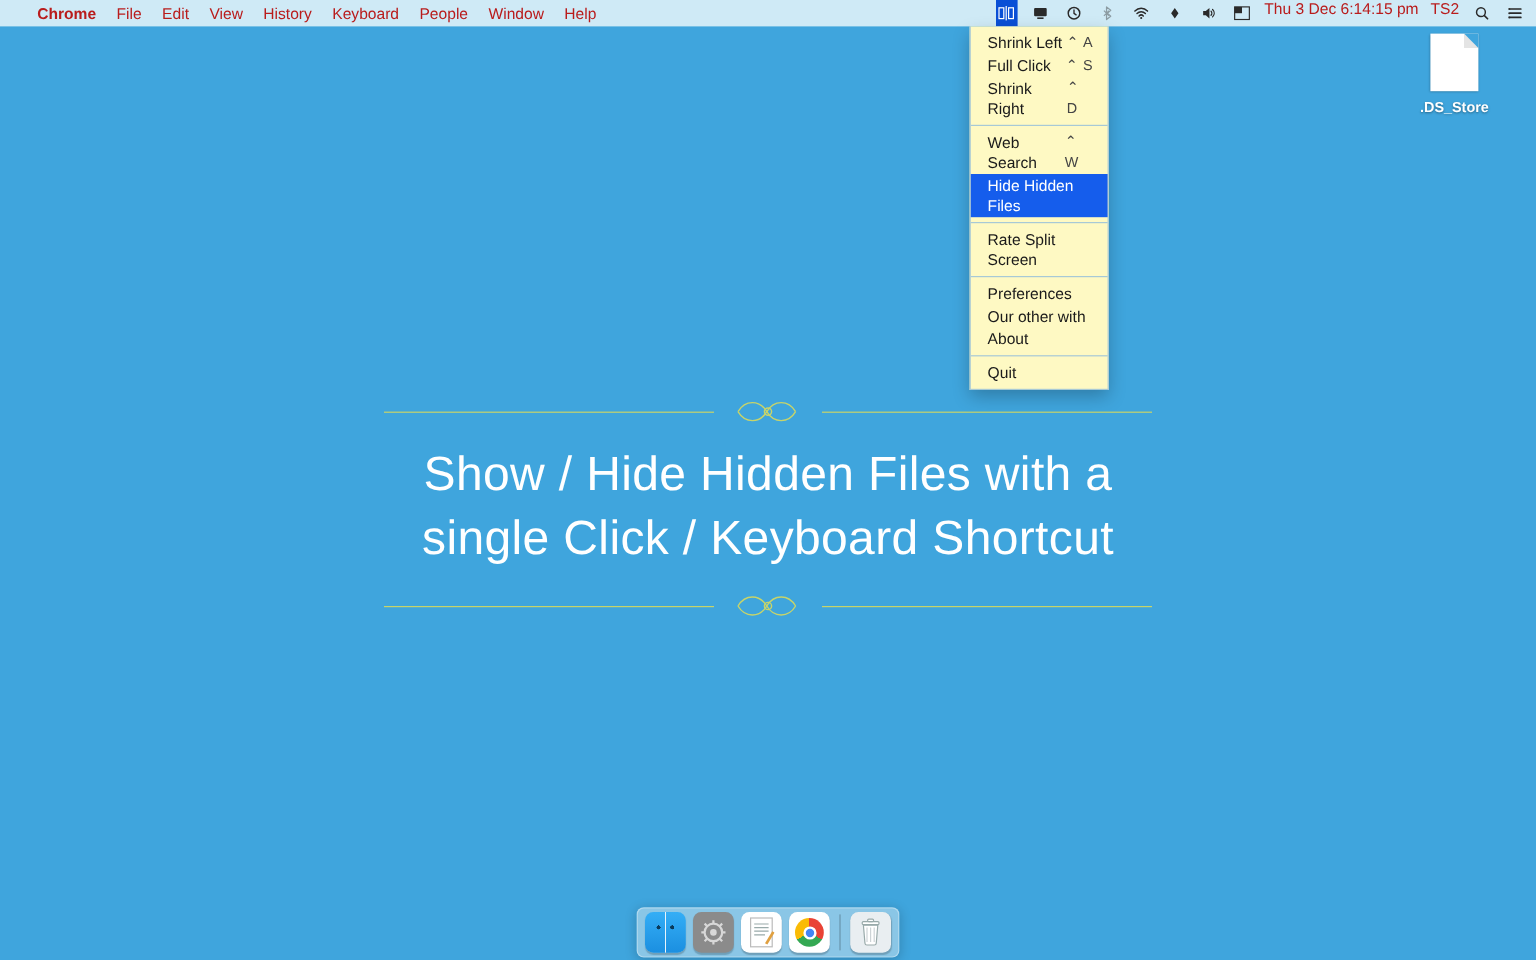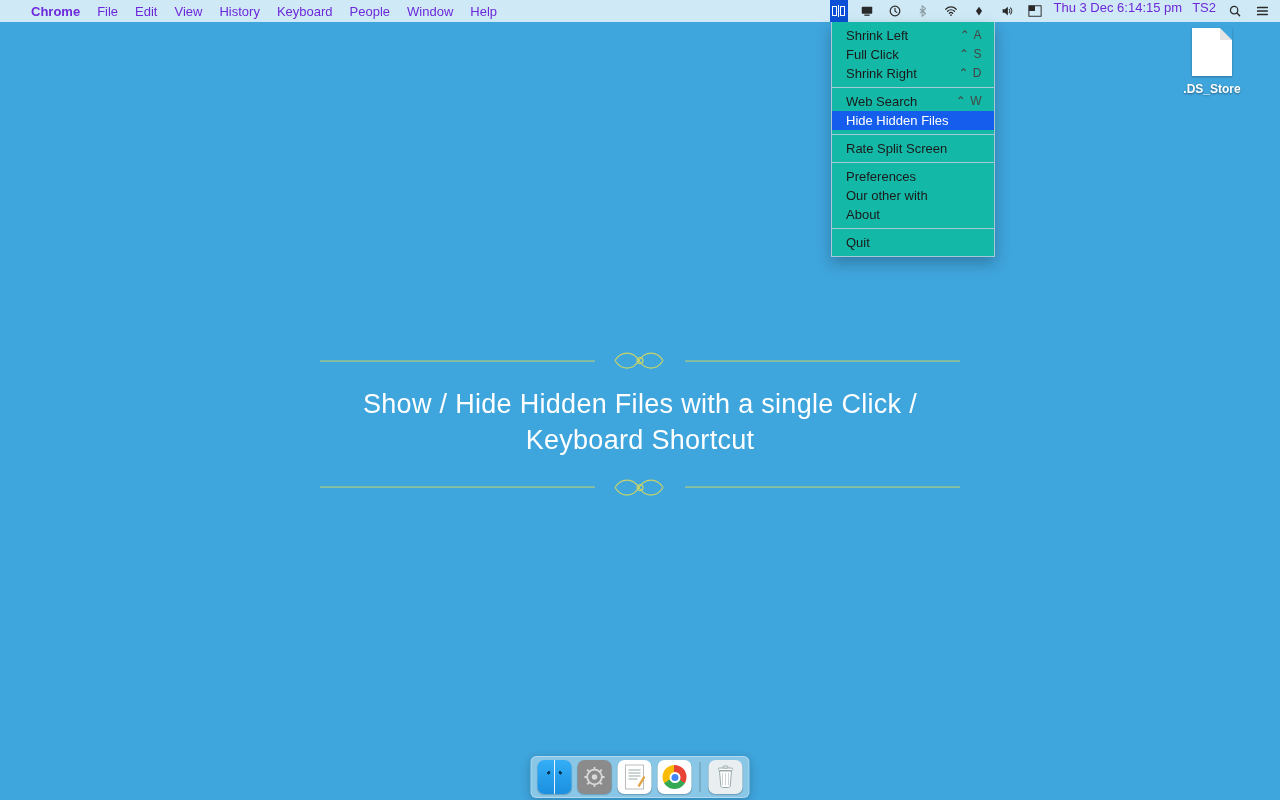--- a/index.html
+++ b/index.html
@@ -12,21 +12,21 @@
       position: relative;
     }
     .menubar {
       position: absolute;
       top: 0; left: 0; right: 0;
       height: 22px;
       background: #cfeaf6;
       display: flex;
       align-items: center;
       font-size: 13px;
-      color: #6d28d9;
+      color: #b91c1c;
       padding: 0 8px 0 14px;
       justify-content: space-between;
       z-index: 5;
     }
     .menubar-left { display: flex; align-items: center; gap: 17px; }
     .menubar-left .apple { font-size: 14px; line-height: 1; }
     .menubar-left .appname { font-weight: 600; }
     .menubar-left span { cursor: default; }
     .menubar-right { display: flex; gap: 10px; }
     .menubar-right .icon { display: inline-flex; align-items: center; justify-content: center; width: 18px; }
@@ -36,30 +36,29 @@
     .split-icon {
       display: inline-flex; gap: 1px; align-items: center;
     }
     .split-icon .sq { width: 5px; height: 10px; border: 1.4px solid currentColor; }
     .split-icon .bar { width: 1.4px; height: 12px; background: currentColor; }
 
     .dropdown {
       position: absolute;
       left: 808px;
       top: 22px;
-      width: 164px;
-      background: #14b8a6;
+      width: 116px;
+      background: #fef9c3;
       border: 1px solid #a7c9d6;
       border-top: none;
       box-shadow: 0 6px 14px rgba(0,0,0,0.25);
       font-size: 13px;
       color: #1a1a1a;
       padding: 4px 0;
       z-index: 10;
-      margin-left: 23px;
     }
     .dropdown .row {
       display: flex;
       justify-content: space-between;
       padding: 1px 12px 1px 14px;
       line-height: 17px;
       cursor: default;
     }
     .dropdown .row.sel { background: #155dec; color: #fff; }
     .dropdown .row .sc { color: #454545; font-size: 12px; letter-spacing: 0.5px; }
@@ -100,21 +99,21 @@
       text-align: center;
       margin-top: 24px;
     }
     .hero .rule-wrap { display: flex; align-items: center; gap: 10px; }
     .hero .rule-wrap .line { flex: 1; height: 1px; background: #c7d46a; }
     .hero .orn {
       width: 70px; height: 22px;
     }
     .hero h1 {
       font-weight: 300;
-      font-size: 27px;
+      font-size: 40px;
       line-height: 1.35;
       margin: 14px 0 18px;
       letter-spacing: 0.3px;
     }
 
     .dock {
       position: absolute;
       bottom: 2px;
       left: 50%;
       transform: translateX(-50%);

